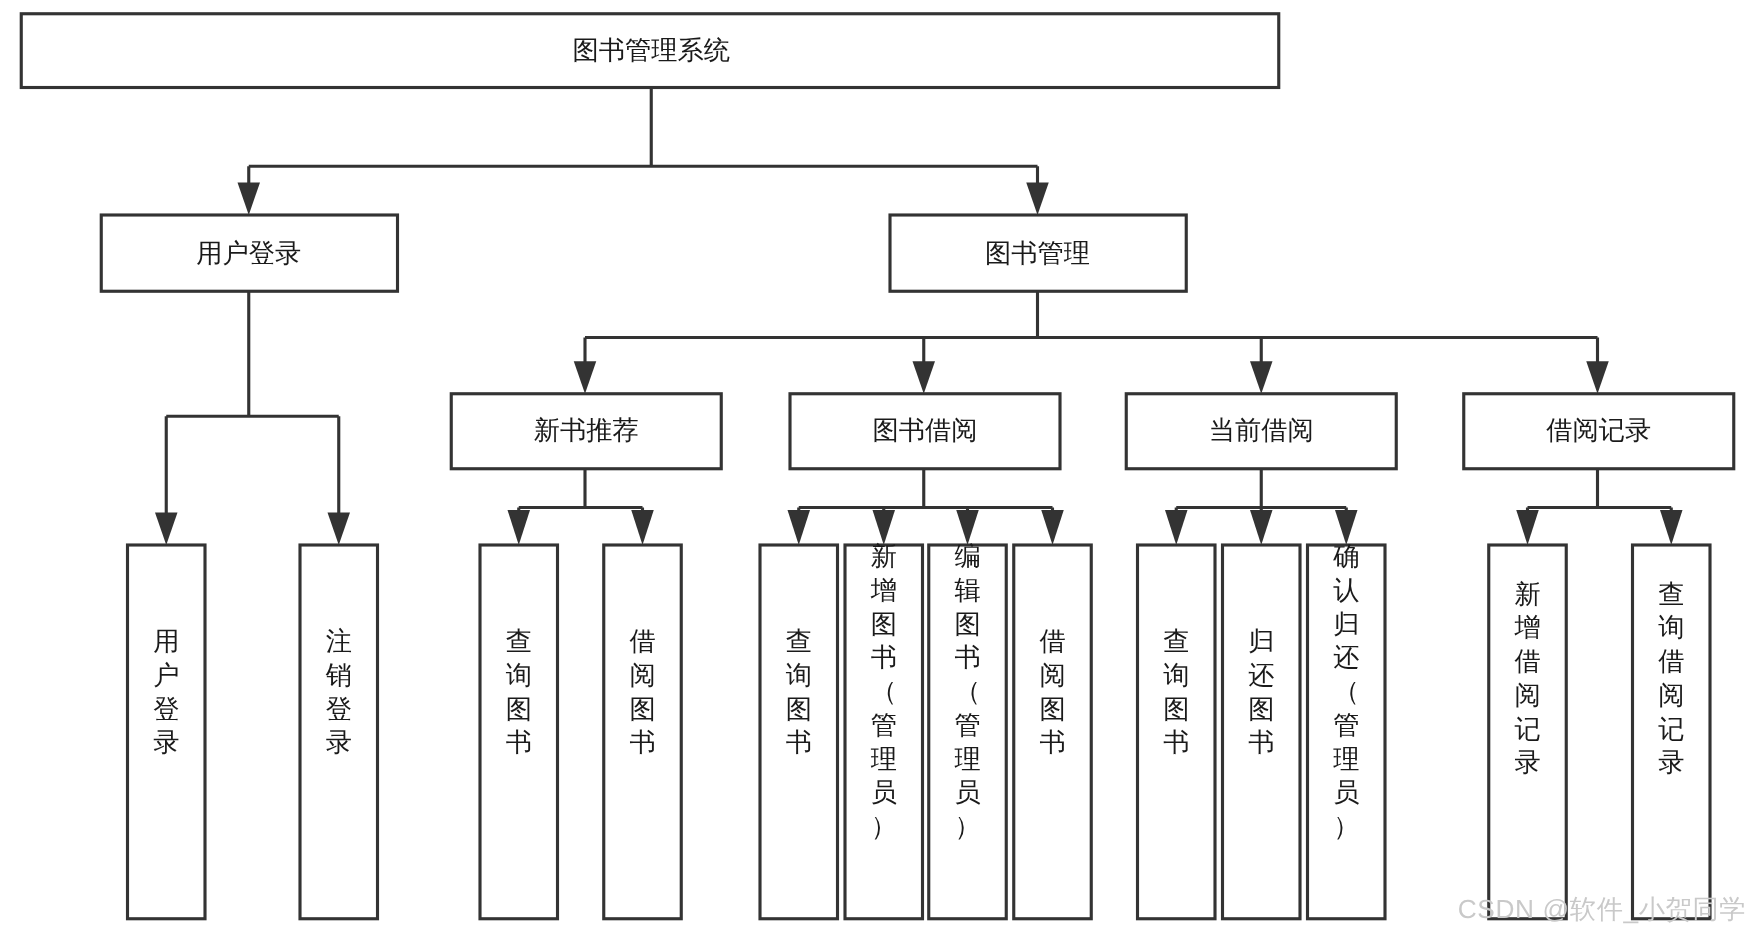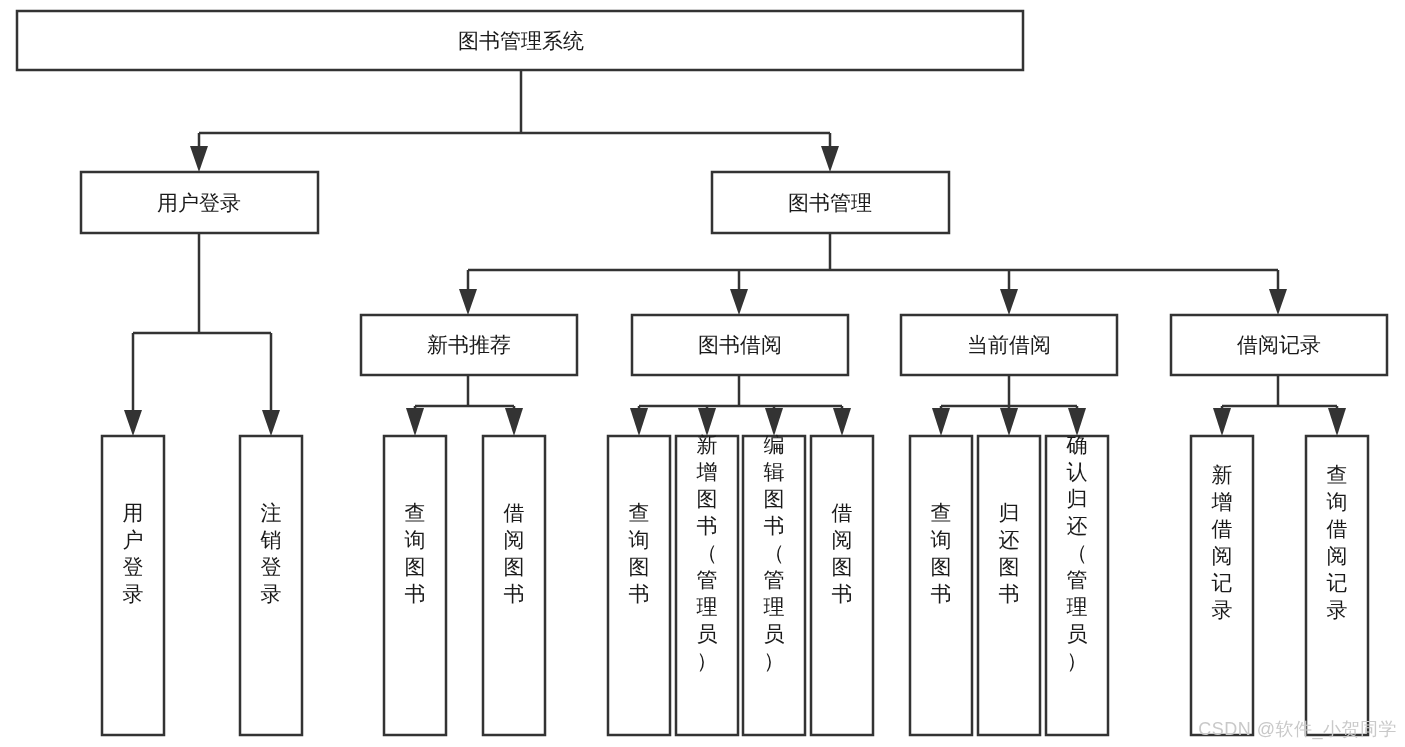--- a/index.html
+++ b/index.html
@@ -44,21 +44,21 @@
   }
   .arrow-head {
     fill: #333333;
     stroke: none;
   }
   .watermark {
     position: absolute;
     right: 8px;
     bottom: 6px;
     color: #c9c9c9;
-    font-size: 18px;
+    font-size: 21px;
     font-family: "Liberation Sans", "DejaVu Sans", sans-serif;
     letter-spacing: 0.5px;
     white-space: nowrap;
     pointer-events: none;
   }
 </style>
 </head>
 <body>
 
 <svg id="diagram" viewBox="0 0 1405 747" xmlns="http://www.w3.org/2000/svg">

